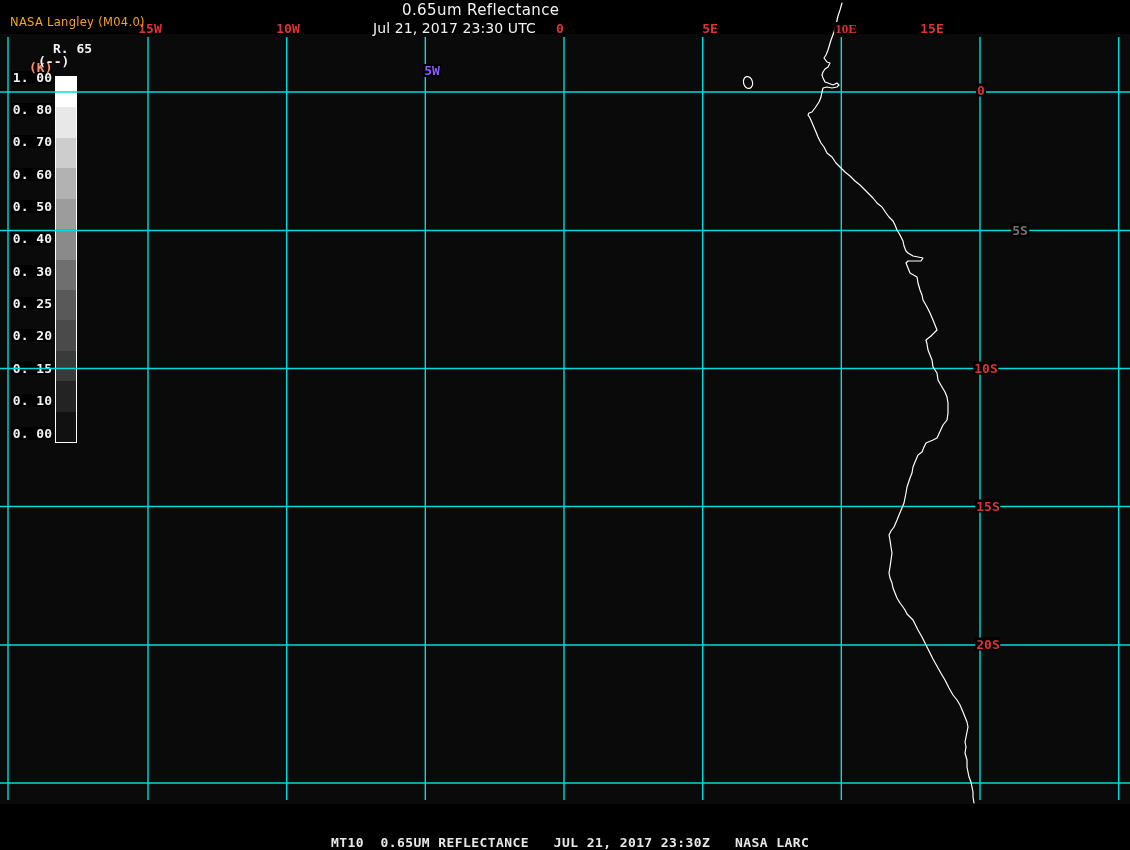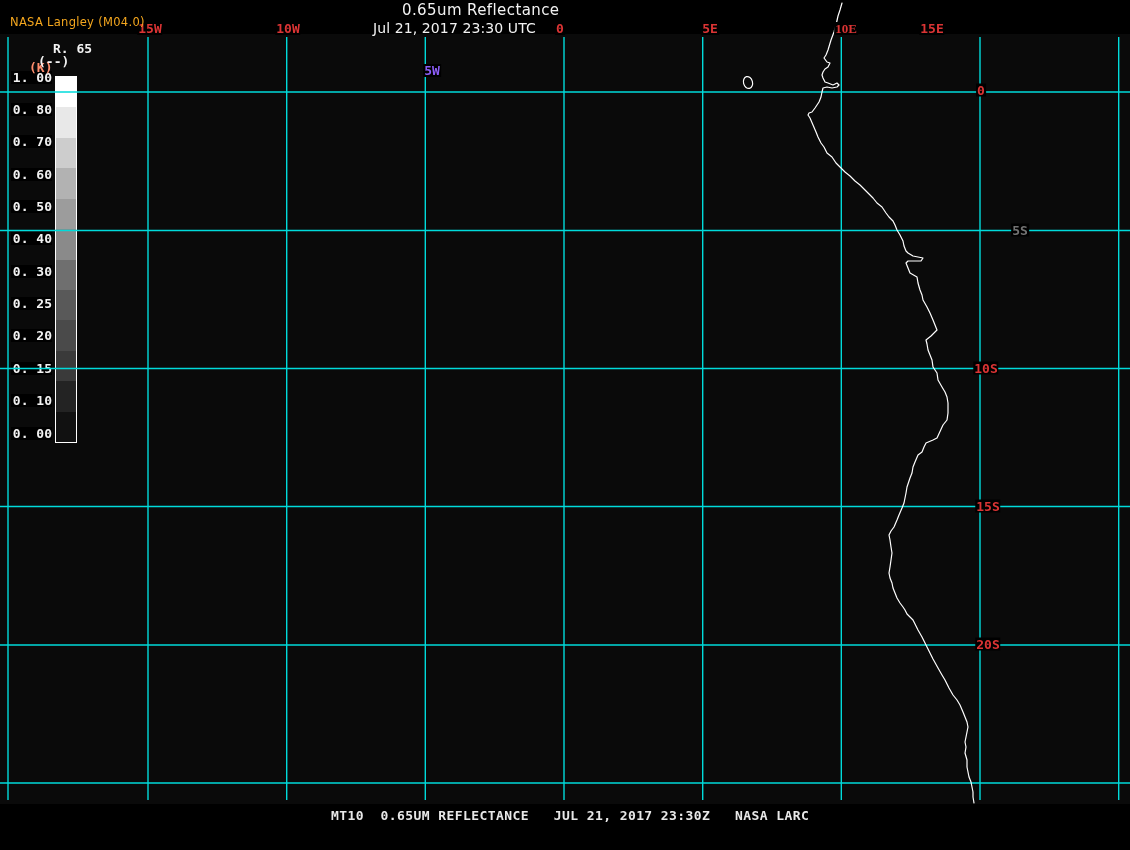--- a/index.html
+++ b/index.html
@@ -15,21 +15,21 @@
   .lon-label{transform:translateX(-50%);}
   .lat-label{transform:translate(-50%,-50%);}
   .cb-bar{position:absolute;left:55px;top:76px;width:20px;height:365px;border:1px solid #ffffff;
           display:flex;flex-direction:column;}
   .cb-seg{width:100%;flex:1 1 auto;}
   .cb-tick{position:absolute;font-family:"DejaVu Sans Mono",monospace;font-size:13px;font-weight:700;
            line-height:13px;color:#f2f2f2;background:#000;right:0;white-space:pre;padding-left:2px;}
   .cb-ticks{position:absolute;left:0;top:0;width:52px;height:460px;}
   .cb-head{position:absolute;font-family:"DejaVu Sans Mono",monospace;font-size:13px;font-weight:700;
            line-height:13px;white-space:pre;}
-  .footer{position:absolute;left:305px;top:808px;font-family:"DejaVu Sans Mono",monospace;
+  .footer{position:absolute;left:305px;top:835px;font-family:"DejaVu Sans Mono",monospace;
           font-size:13px;font-weight:700;letter-spacing:.42px;color:#e8e8e8;white-space:pre;padding-left:26px;}
 </style>
 </head>
 <body>
 
 <div class="stage">
 
   <div class="map-area"></div>
 
   <div class="cb-bar">

